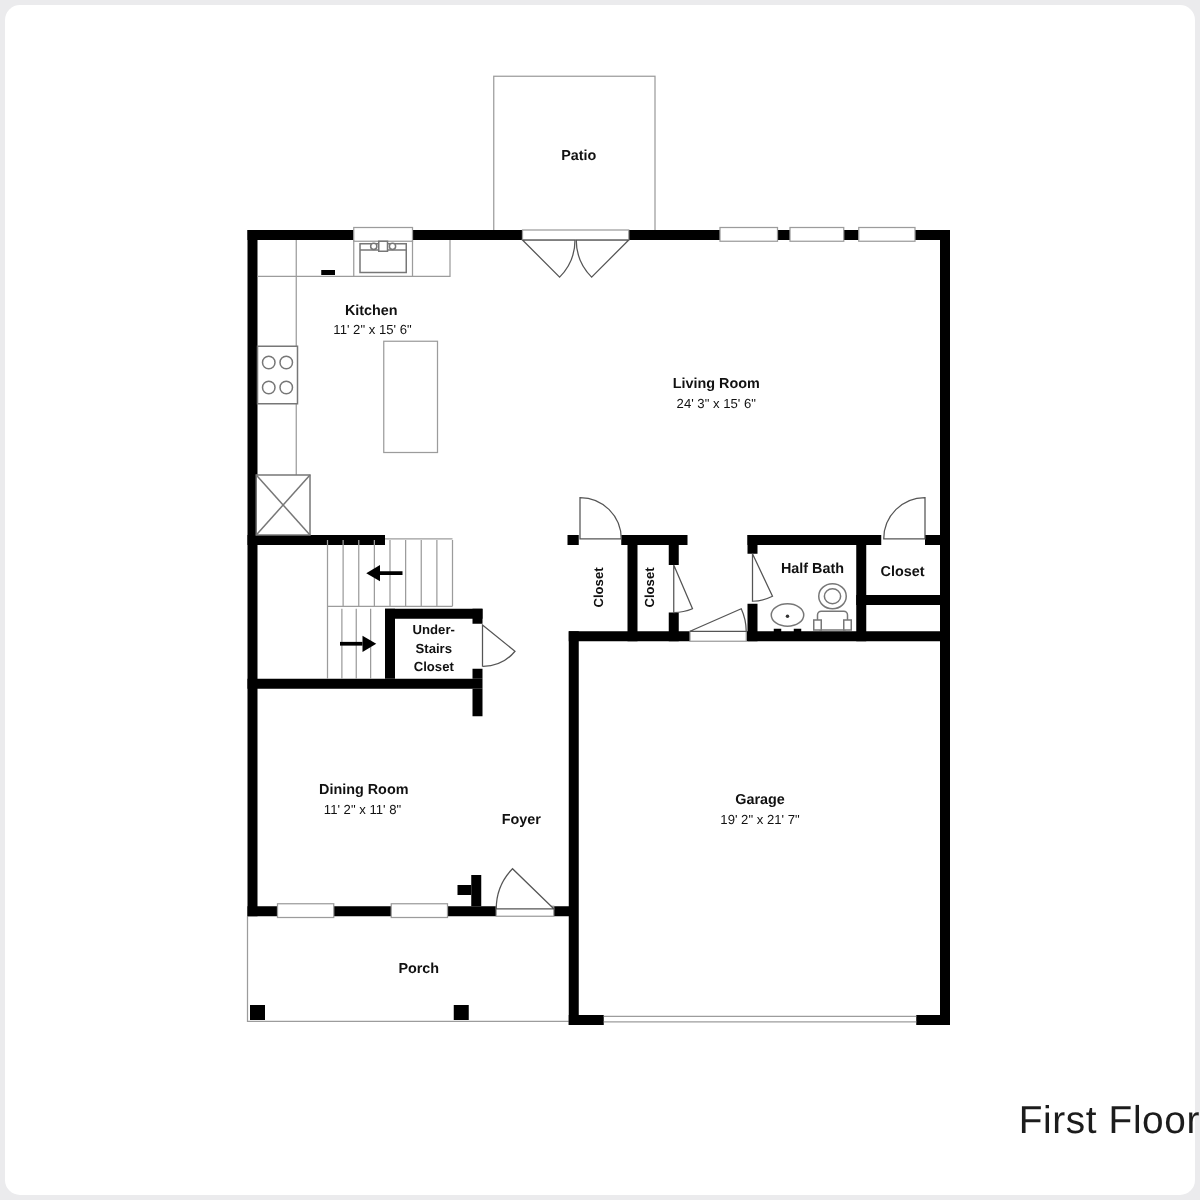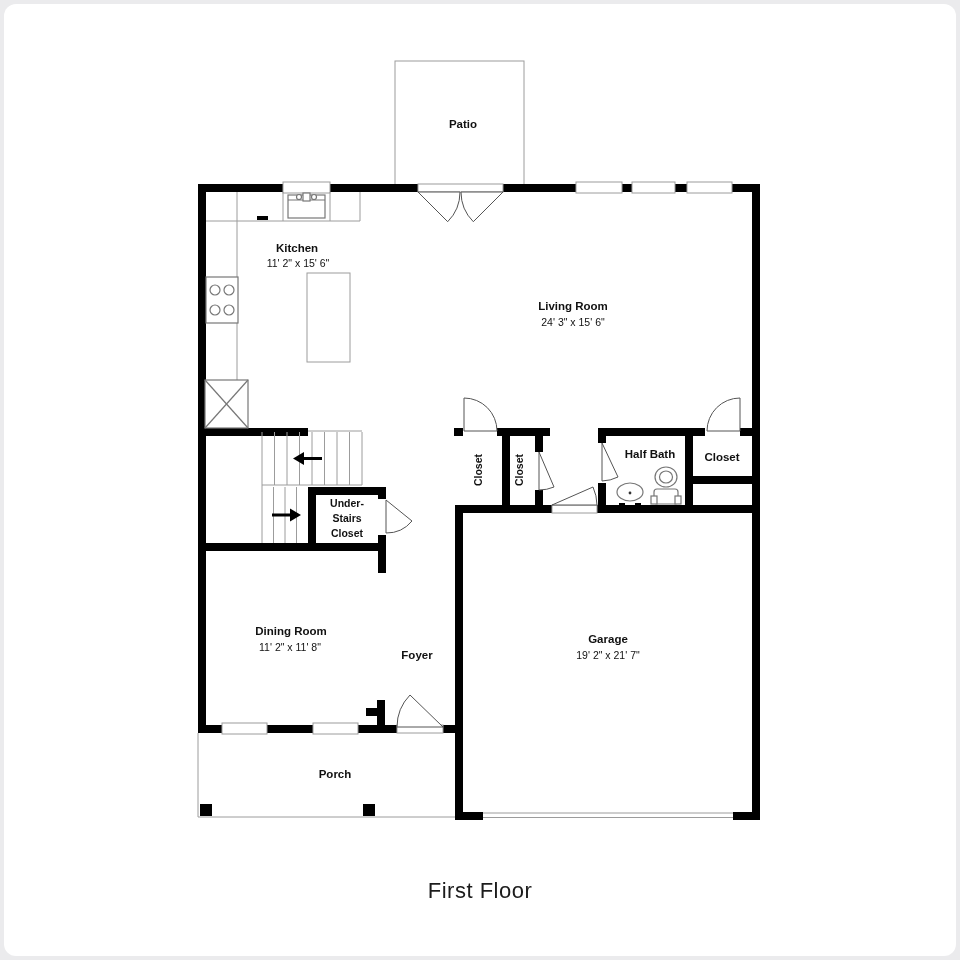--- a/index.html
+++ b/index.html
@@ -14,22 +14,22 @@
   .fixture{stroke:var(--fixture-line,#777777);fill:#ffffff;stroke-width:1.2;}
   .door{stroke:var(--door-line,#555555);fill:#ffffff;stroke-width:1;}
   .window{stroke:var(--light-line,#9c9c9c);fill:#ffffff;stroke-width:1;}
   .room-label{font-family:"Liberation Sans",sans-serif;font-weight:bold;
     font-size:11.5px;fill:var(--label-text,#111111);text-anchor:middle;}
   .room-dims{font-family:"Liberation Sans",sans-serif;font-size:10.5px;
     fill:var(--label-text,#222222);text-anchor:middle;}
   .small-label{font-size:10.5px;}
   .arrow{fill:#000;stroke:none;}
   .arrow-shaft{stroke:#000;stroke-width:3;}
-  .floor-title{position:absolute;left:0;top:878px;width:960px;text-align:center;
-    font-size:22px;font-weight:400;color:var(--title-text,#1c1c1c);
+  .floor-title{position:absolute;left:0;top:878px;width:960px;text-align:right;
+    font-size:31px;font-weight:400;color:var(--title-text,#1c1c1c);
     letter-spacing:0.5px;}
 </style>
 </head>
 <body>
 
 <div class="card"></div>
 
 <svg viewBox="0 0 960 960">
 
   <g>

